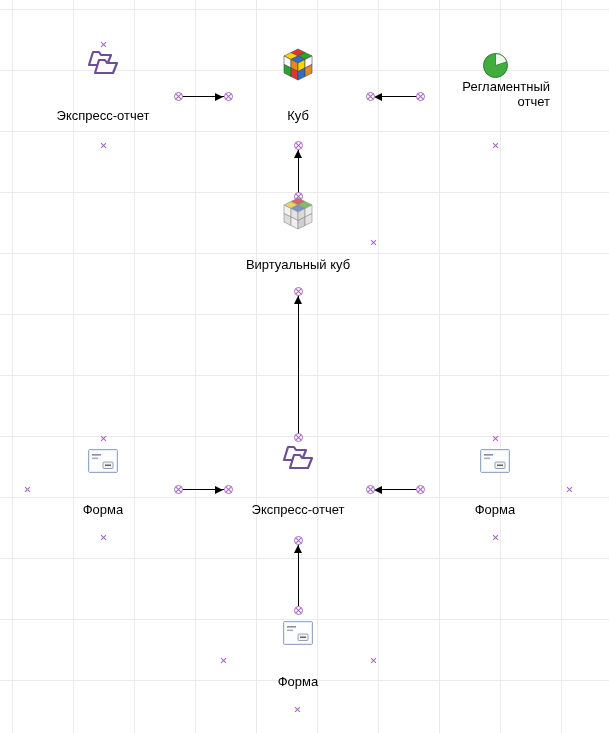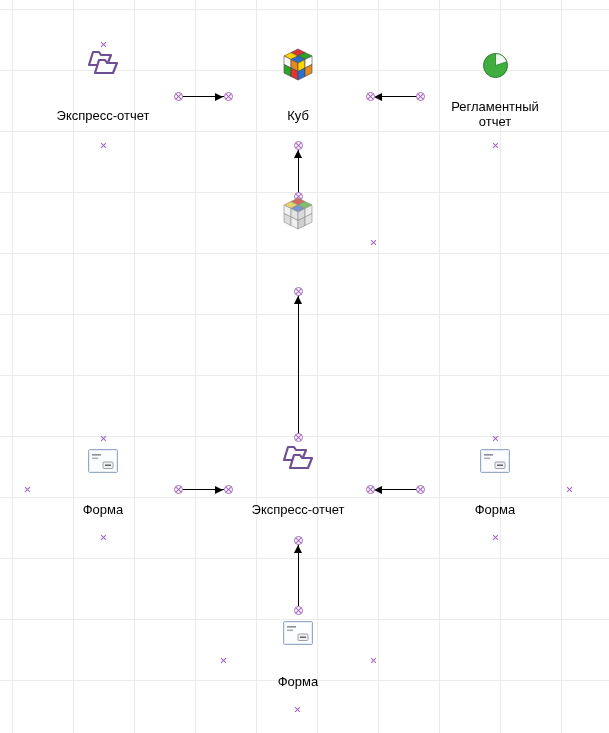--- a/index.html
+++ b/index.html
@@ -135,21 +135,21 @@
     <div class="label" style="margin-top:27px;">Куб</div>
   </div>
 
   <div class="node" style="left:440px;top:52px;width:110px;">
     <span class="icon">
       <svg width="27" height="27" viewBox="0 0 27 27">
         <circle cx="13.5" cy="13.5" r="12" fill="#3fae3f" stroke="#2c7d2c" stroke-width="1"></circle>
         <path d="M13.5 13.5 L13.5 1.5 A12 12 0 0 1 24.9 9.8 Z" fill="#eef7ee" stroke="#2c7d2c" stroke-width="0.8"></path>
       </svg>
     </span>
-    <div class="label" style="margin-top:20px;">Регламентный отчет</div>
+    <div class="label" style="text-align:right;">Регламентный отчет</div>
   </div>
 
   <div class="node" style="left:228px;top:196px;width:140px;">
     <span class="icon">
       <svg width="32" height="34" viewBox="0 0 32 34">
         <g stroke="#8a8a8a" stroke-width="0.6">
           <polygon points="16,2 23,5.5 16,9 9,5.5" fill="#d46a5f"></polygon>
           <polygon points="23,5.5 30,9 23,12.5 16,9" fill="#7fbf6a"></polygon>
           <polygon points="9,5.5 16,9 9,12.5 2,9" fill="#e8d46a"></polygon>
           <polygon points="16,9 23,12.5 16,16 9,12.5" fill="#7a93cc"></polygon>
@@ -157,20 +157,21 @@
           <polygon points="9,12.5 16,16 16,24.5 9,21" fill="#e3e3e3"></polygon>
           <polygon points="2,17.5 9,21 9,29.5 2,26" fill="#dcdcdc"></polygon>
           <polygon points="9,21 16,24.5 16,33 9,29.5" fill="#efefef"></polygon>
           <polygon points="16,16 23,12.5 23,21 16,24.5" fill="#dadada"></polygon>
           <polygon points="23,12.5 30,9 30,17.5 23,21" fill="#ececec"></polygon>
           <polygon points="16,24.5 23,21 23,29.5 16,33" fill="#cfcfcf"></polygon>
           <polygon points="23,21 30,17.5 30,26 23,29.5" fill="#e4e4e4"></polygon>
         </g>
       </svg>
     </span>
+    <div class="label" style="margin-top:27px;">Виртуальный куб</div>
   </div>
 
   <div class="node" style="left:63px;top:449px;width:80px;">
     <span class="icon">
       <svg width="30" height="24" viewBox="0 0 30 24">
         <rect x="0.5" y="0.5" width="29" height="23" rx="1.5" fill="#fcfdff" stroke="#98a8c8"></rect>
         <rect x="1.5" y="1.5" width="27" height="21" rx="1" fill="none" stroke="#e6ebf5"></rect>
         <rect x="4" y="5" width="9" height="1.6" fill="#8a8f99"></rect>
         <rect x="4" y="8.5" width="6" height="1.6" fill="#aab0ba"></rect>
         <rect x="15" y="13" width="10" height="6.5" rx="1" fill="#f0f1f3" stroke="#9aa1ad"></rect>

